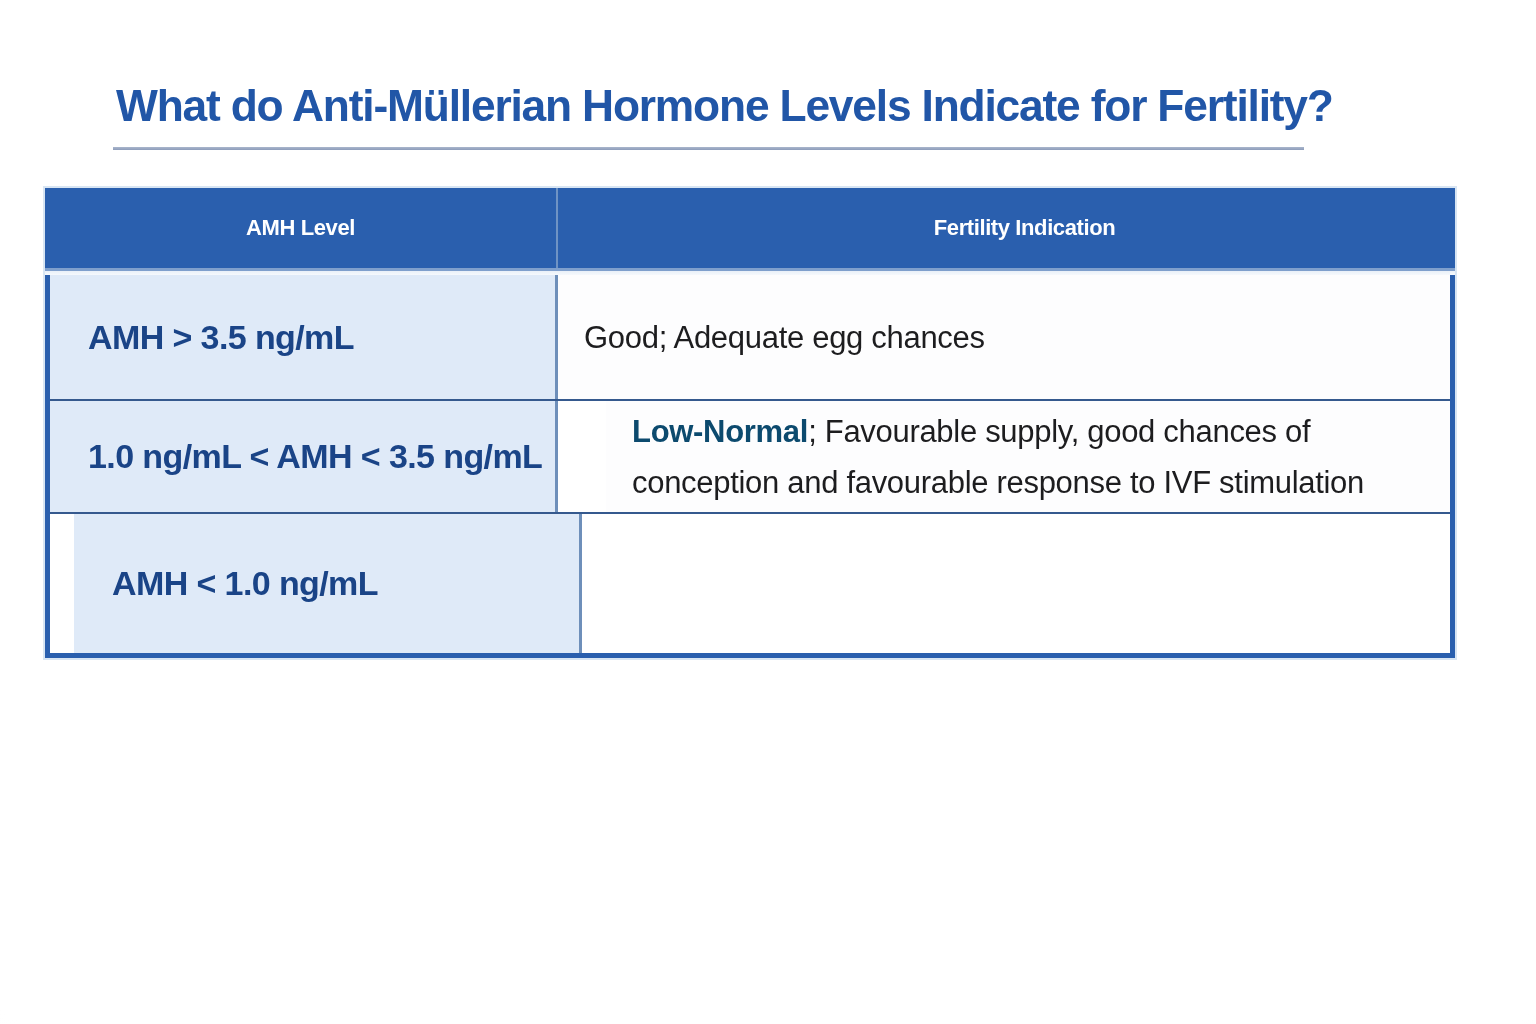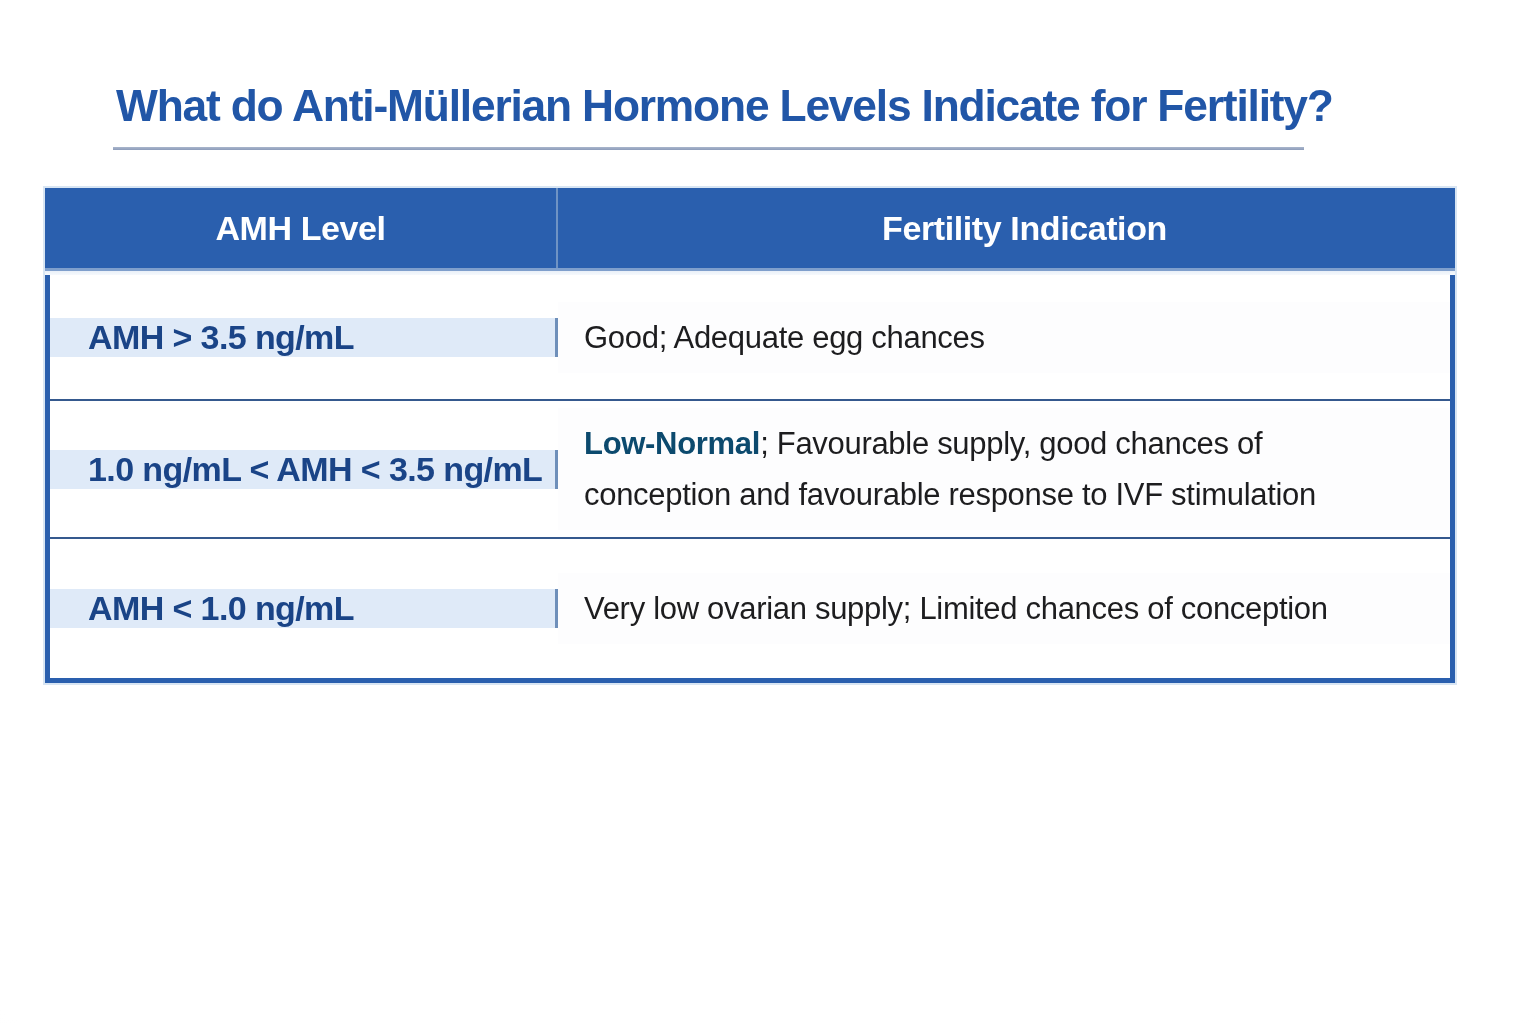--- a/index.html
+++ b/index.html
@@ -46,40 +46,40 @@
   .table-header {
     display: flex;
     height: 80px;
     background: #2a5fae;
   }
   .header-cell {
     display: flex;
     align-items: center;
     justify-content: center;
     color: #ffffff;
-    font-size: 34px;
+    font-size: 22px;
     font-weight: 700;
     letter-spacing: -0.4px;
   }
   .header-cell.col-level { width: 513px; border-right: 2px solid #6f93c4; }
   .header-cell.col-indication { flex: 1; padding-left: 36px; }
   .header-gap {
     height: 7px;
     background: linear-gradient(to bottom, #7f9fcc 0%, #7f9fcc 42%, #e9f0f8 42%, #f6f9fd 100%);
   }
   .table-body {
     border-left: 5px solid #2a5fae;
     border-right: 5px solid #2a5fae;
     border-bottom: 5px solid #2a5fae;
   }
-  .table-row { display: flex; align-items: center; }
+  .table-row { display: flex; }
   .table-row + .table-row { border-top: 2px solid #35598e; }
   .row-1 { height: 124px; }
-  .row-2 { height: 138px; }
-  .row-3 { height: 141px; }
+  .row-2 { height: 113px; gap: 48px; }
+  .row-3 { height: 141px; padding-left: 24px; }
   .row-4 { height: 158px; }
   .cell-level {
     width: 508px;
     background: #dfeaf8;
     border-right: 3px solid #6e8fba;
     display: flex;
     align-items: center;
     padding-left: 38px;
     font-size: 34px;
     font-weight: 700;
@@ -130,21 +130,18 @@
 
       <div class="table-row row-2">
         <div class="cell-level">1.0 ng/mL &lt; AMH &lt; 3.5 ng/mL</div>
         <div class="cell-indication">
           <p><span class="highlight">Low-Normal</span><span>; Favourable supply, good chances of conception and favourable response to IVF stimulation</span></p>
         </div>
       </div>
 
       <div class="table-row row-3">
         <div class="cell-level">AMH &lt; 1.0 ng/mL</div>
-        <div class="cell-indication">
-          <p><span class="highlight"></span><span>Very low ovarian supply; Limited chances of conception</span></p>
-        </div>
       </div>
 
 
     </div>
   </div>
 </div>
 
 </body></html>

